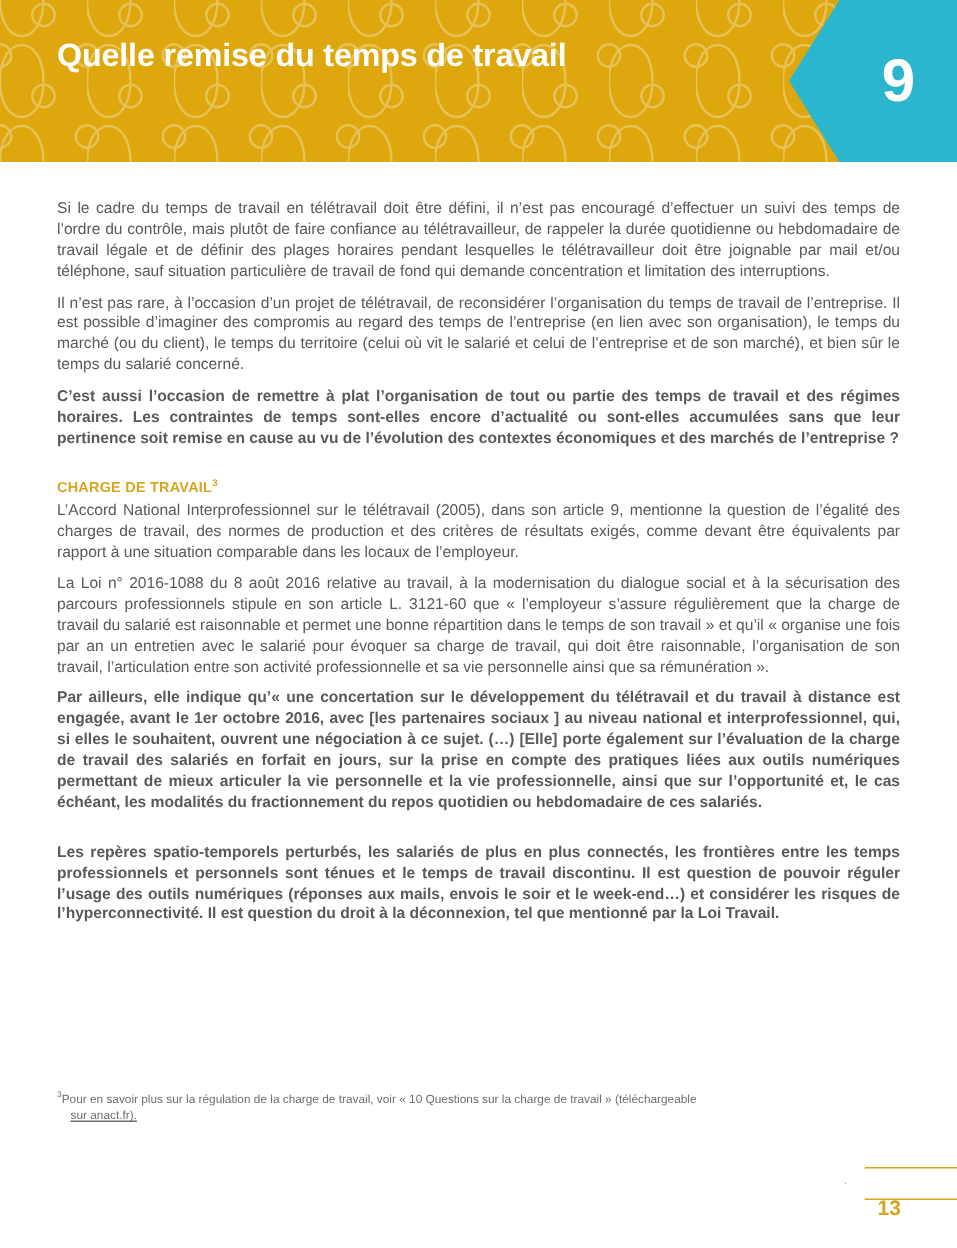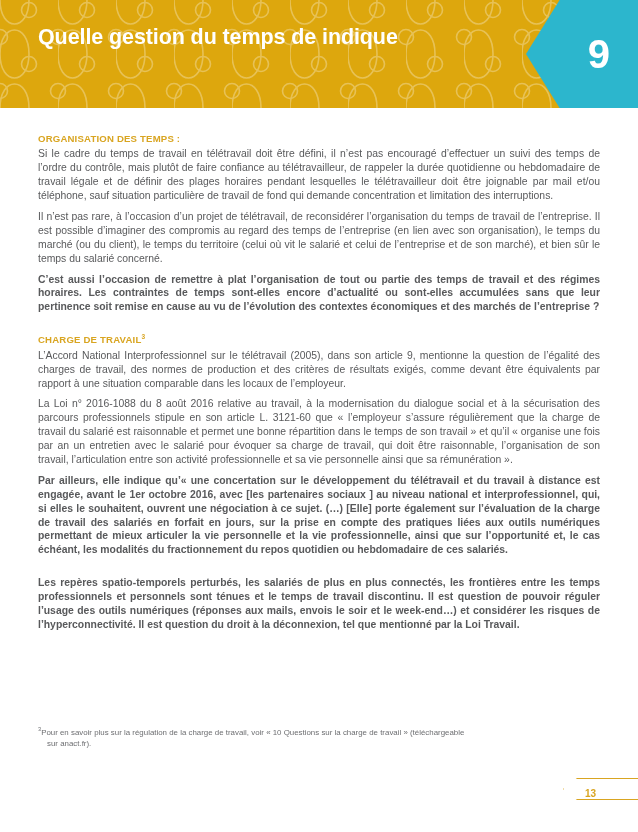--- a/index.html
+++ b/index.html
@@ -111,20 +111,21 @@
     text-align: left;
   }
   .footnote sup {
     font-size: 5.6px;
     vertical-align: super;
     line-height: 0;
   }
   .footnote .cont {
     display: block;
     padding-left: 9px;
+    text-decoration: underline;
   }
 
   
   .folio {
     position: absolute;
     right: 0;
     top: 778px;
     width: 75px;
     height: 22px;
   }
@@ -132,26 +133,26 @@
     position: absolute;
     inset: 0;
     border: 1.2px solid #d9a521;
     border-right: none;
     clip-path: polygon(14px 0%, 100% 0%, 100% 100%, 14px 100%, 0% 50%);
     background: #ffffff;
   }
   .folio-num {
     position: absolute;
     left: 22px;
-    top: 4px;
+    top: 16px;
     height: 22px;
     display: flex;
     align-items: center;
     color: #d9a521;
-    font-size: 10px;
+    font-size: 14px;
     font-weight: bold;
   }
 </style>
 </head>
 <body>
 
 <div class="banner">
 
   <svg class="banner-pattern" width="638" height="108" viewBox="0 0 638 108" preserveAspectRatio="none" aria-hidden="true">
     <defs>
@@ -162,32 +163,29 @@
         <circle cx="0" cy="37" r="7.5" fill="none" stroke="#ffffff" stroke-width="1.6"></circle>
         <circle cx="58" cy="37" r="7.5" fill="none" stroke="#ffffff" stroke-width="1.6"></circle>
       </pattern>
     </defs>
     <rect x="0" y="0" width="638" height="108" fill="url(#wavepat)"></rect>
   </svg>
 
   <div class="banner-chevron"></div>
 
   <div class="banner-title">
-    <span class="line">Quelle gestion du temps de indique</span>
+    <span class="line">Quelle remise du temps de travail</span>
   </div>
 
   <div class="banner-number">9</div>
 </div>
 
 <div class="content">
 
   <div class="section">
-    <h2 class="section-heading">
-      <span>ORGANISATION DES TEMPS :</span>
-    </h2>
     <p class="para">Si le cadre du  temps de travail en télétravail doit être défini, il n’est pas encouragé d’effectuer un suivi des temps de l’ordre du contrôle, mais plutôt de faire confiance au télétravailleur, de rappeler la durée quotidienne ou hebdomadaire de travail légale et de définir des plages horaires pendant lesquelles le télétravailleur doit être joignable par mail et/ou téléphone, sauf situation particulière de travail de fond qui demande concentration et limitation des interruptions.</p>
     <p class="para">Il n’est pas rare, à l’occasion d’un projet de télétravail, de reconsidérer l’organisation du temps de travail de l’entreprise. Il est possible d’imaginer des compromis au regard des temps de l’entreprise (en lien avec son organisation), le temps du marché (ou du client), le temps du territoire (celui où vit le salarié et celui de l’entreprise et de son marché), et bien sûr le temps du salarié concerné.</p>
     <p class="para">C’est aussi l’occasion de remettre à plat l’organisation de tout ou partie des temps de travail et des régimes horaires. Les contraintes de temps sont-elles encore d’actualité ou sont-elles accumulées sans que leur pertinence soit remise en cause au vu de l’évolution des contextes économiques et des marchés de l’entreprise ?</p>
   </div>
 
   <div class="gap-lg"></div>
 
   <div class="section">
     <h2 class="section-heading">
       <span>CHARGE DE TRAVAIL</span><sup>3</sup>

